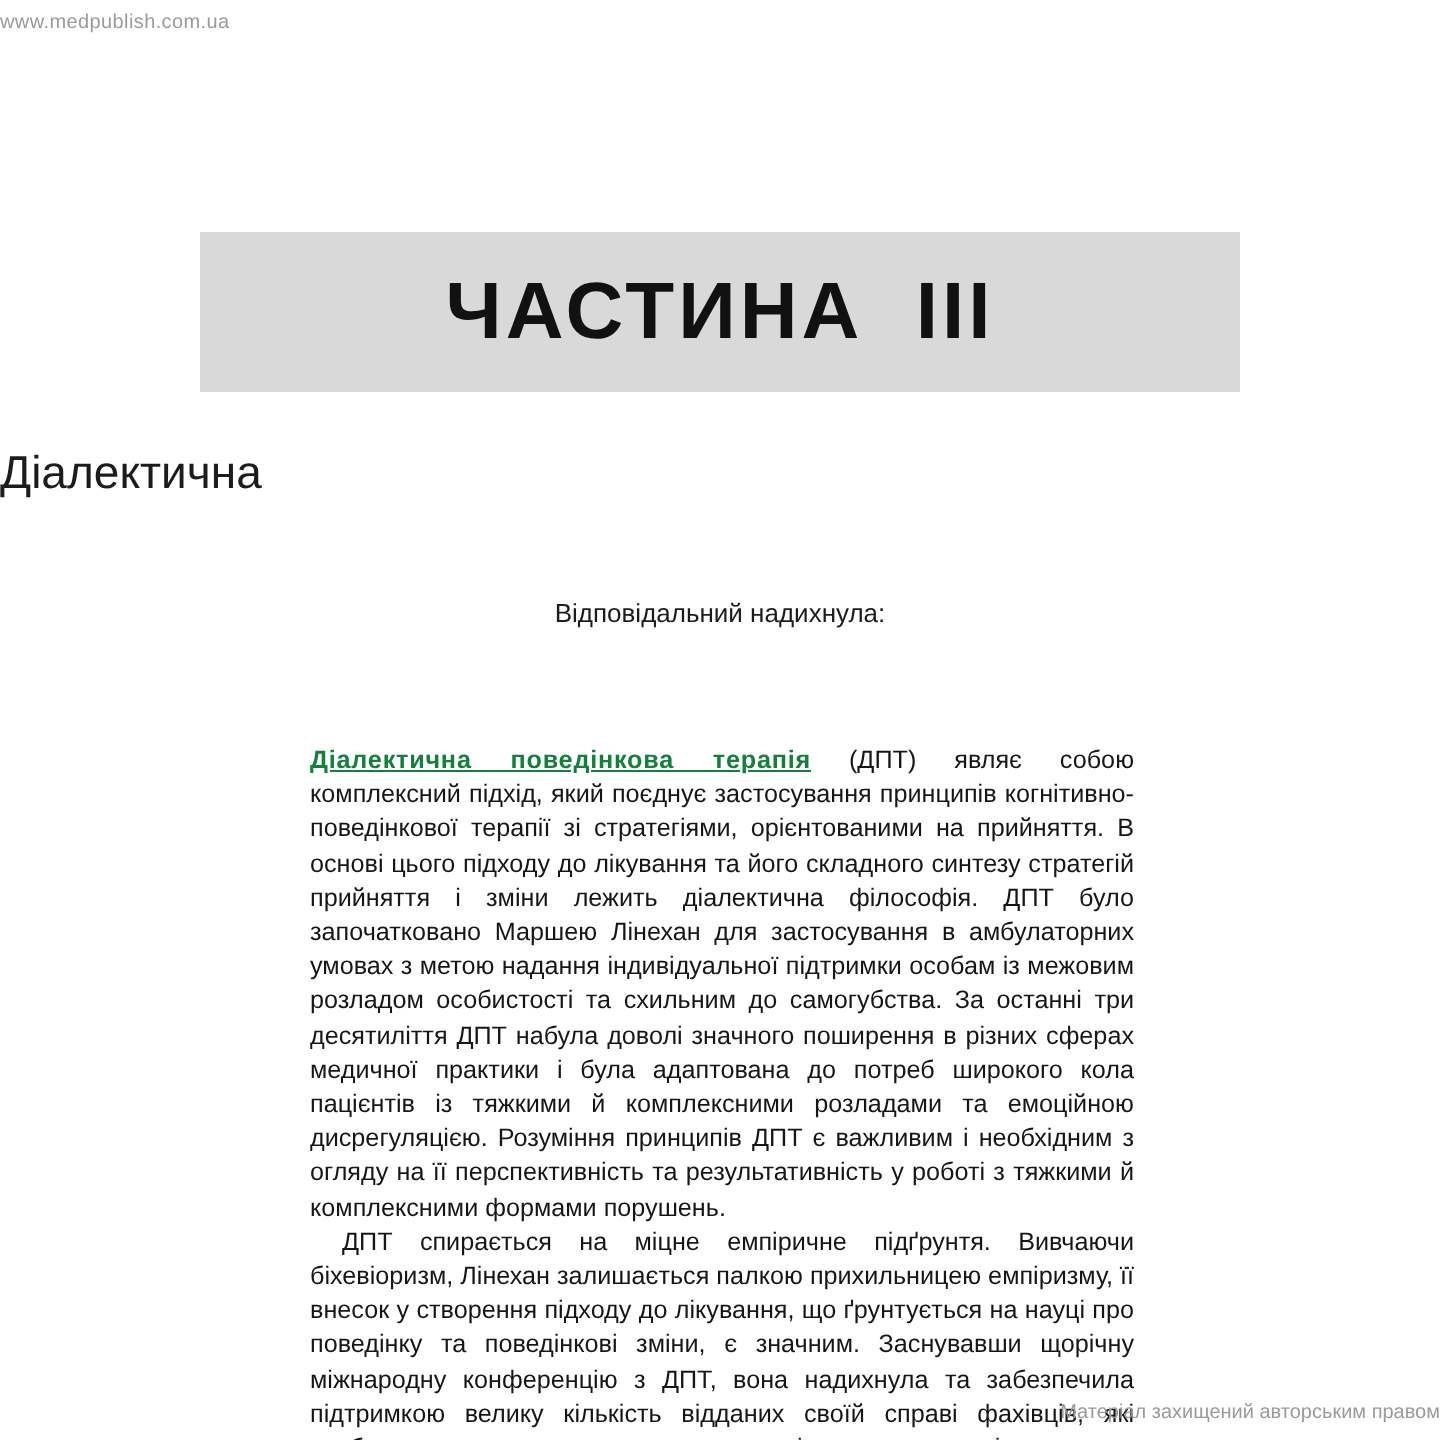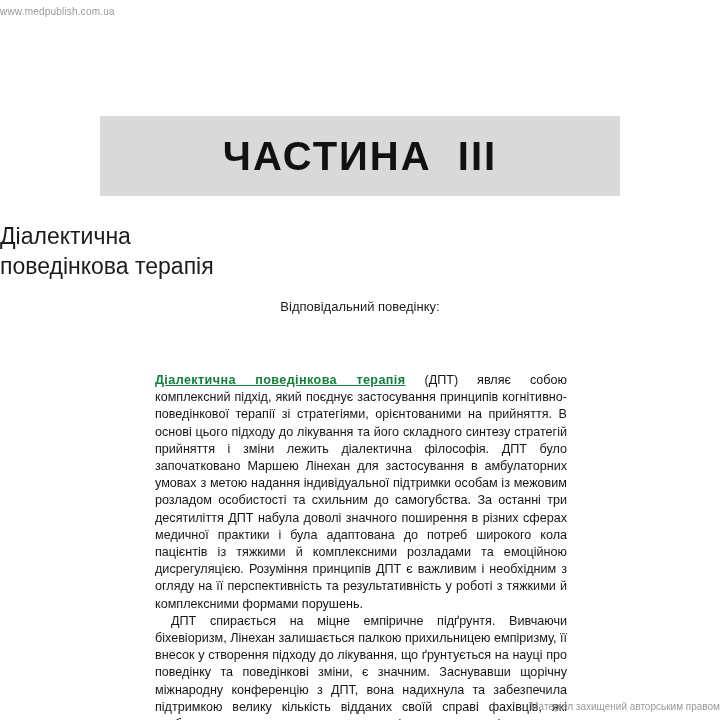--- a/index.html
+++ b/index.html
@@ -95,25 +95,24 @@
 <div class="page">
 
   <div class="header-url">www.medpublish.com.ua</div>
 
   <div class="banner">
     <span class="banner-title">ЧАСТИНА&nbsp;&nbsp;III</span>
   </div>
 
   <h1 class="section-title">
     <span>Діалектична</span><br>
-    <span>поведінкова терапія</span>
   </h1>
 
   <div class="editor-block">
-    <div>Відповідальний поведінку:</div>
+    <div>Відповідальний надихнула:</div>
   </div>
 
   <div class="body-text">
     <p><span class="lead-term">Діалектична поведінкова терапія</span><span> (ДПТ) являє собою комплексний підхід, який поєднує застосування принципів когнітивно-поведінкової терапії зі стратегіями, орієнтованими на прийняття. В основі цього підходу до лікування та його складного синтезу стратегій прийняття і зміни лежить діалектична філософія. ДПТ було започатковано Маршею Лінехан для застосування в амбулаторних умовах з метою надання індивідуальної підтримки особам із межовим розладом особистості та схильним до самогубства. За останні три десятиліття ДПТ набула доволі значного поширення в різних сферах медичної практики і була адаптована до потреб широкого кола пацієнтів із тяжкими й комплексними розладами та емоційною дисрегуляцією. Розуміння принципів ДПТ є важливим і необхідним з огляду на її перспективність та результативність у роботі з тяжкими й комплексними формами порушень.</span></p>
     <p class="indented">ДПТ спирається на міцне емпіричне підґрунтя. Вивчаючи біхевіоризм, Лінехан залишається палкою прихильницею емпіризму, її внесок у створення підходу до лікування, що ґрунтується на науці про поведінку та поведінкові зміни, є значним. Заснувавши щорічну міжнародну конференцію з ДПТ, вона надихнула та забезпечила підтримкою велику кількість відданих своїй справі фахівців, які зробили внесок у проведення досліджень, що свідчать про ефективність такого підходу при лікуванні низки психічних розладів. Емпірична база ДПТ продовжує швидко розвиватися, з’являється все більше добре контрольованих рандомізованих випробувань і повторних досліджень із</p>
   </div>
 
   <div class="footer-notice">Матеріал захищений авторським правом</div>
 
 </div>

